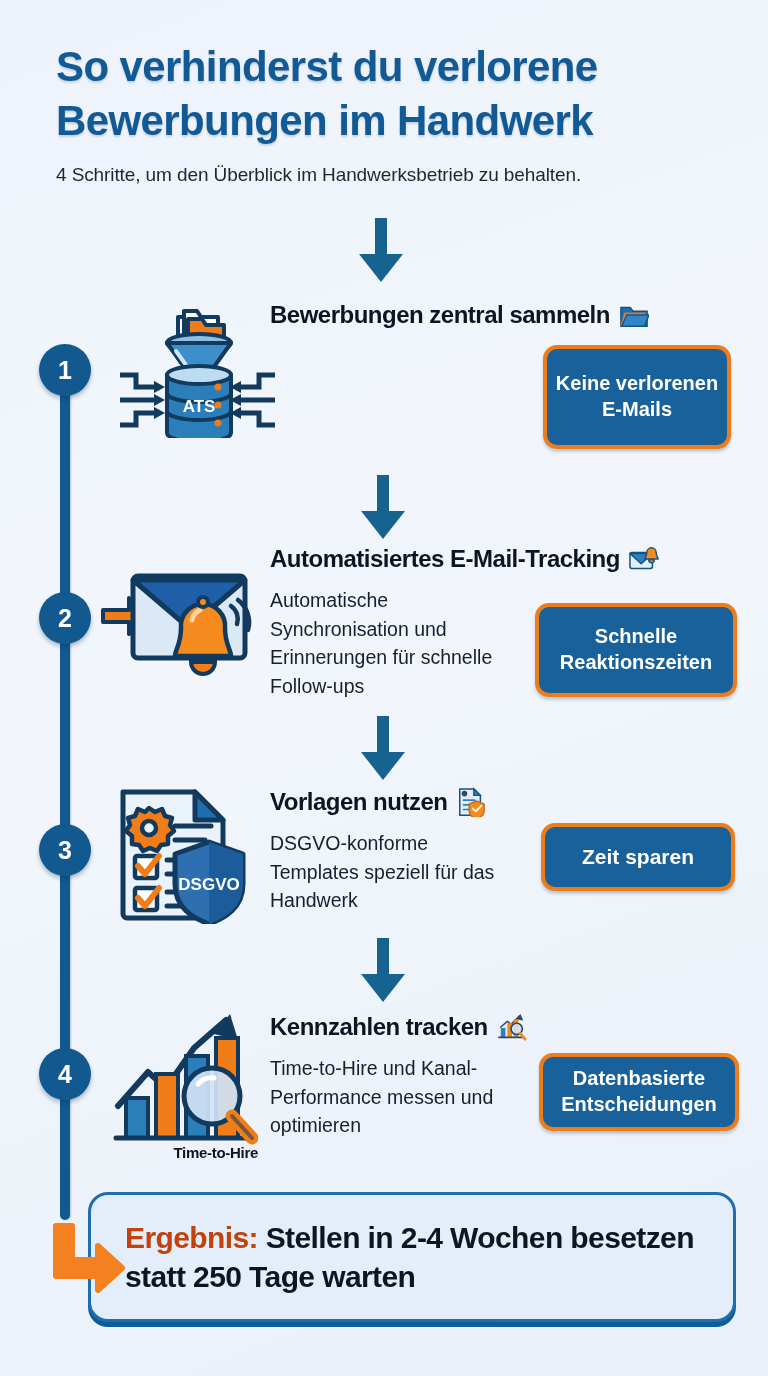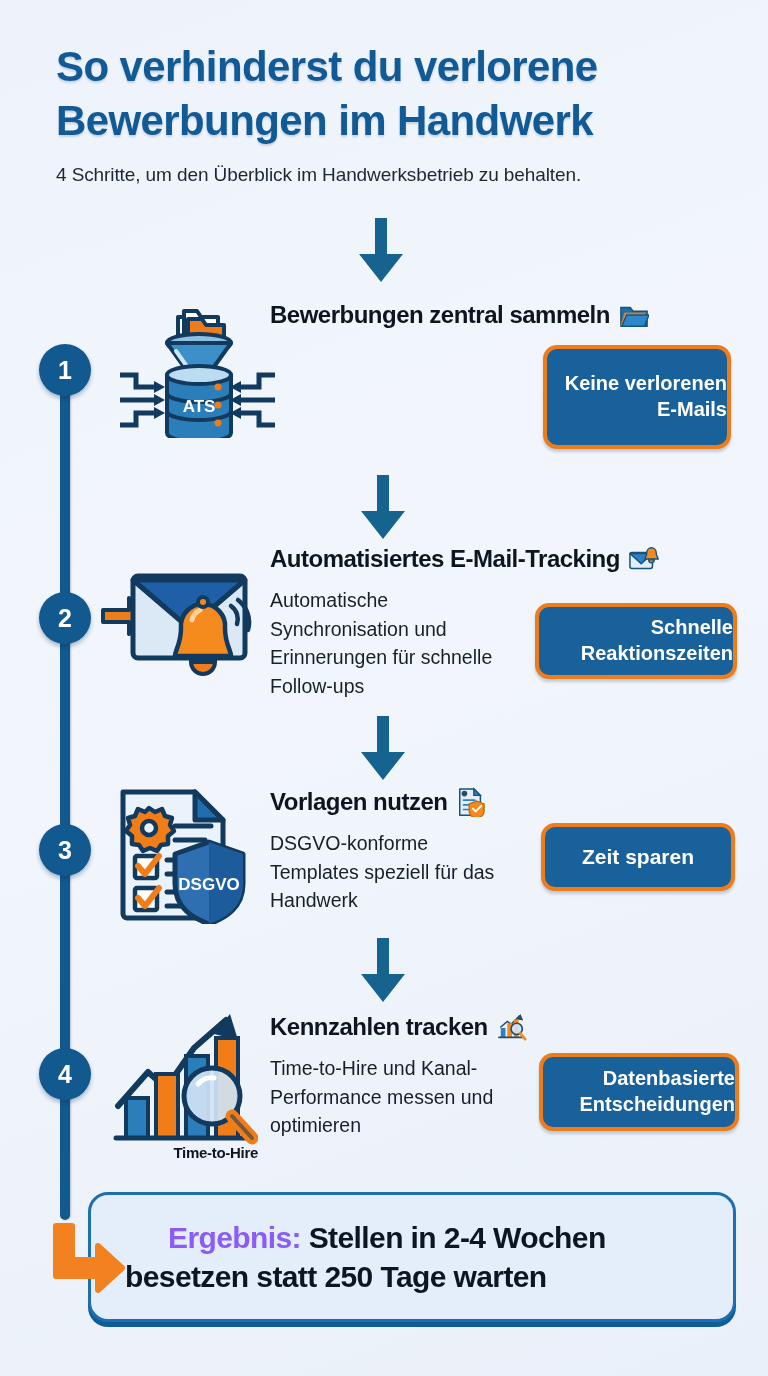--- a/index.html
+++ b/index.html
@@ -44,34 +44,34 @@
   }
   .step .head .hemoji{ width:30px; height:30px; flex:none; }
   .step .desc{
     margin-top:12px; font-size:19.5px; line-height:1.47; color:#16202b;
     width:232px;
   }
 
   
   .pill{
     position:absolute; background:#19619b; border:4px solid #ef7c1b;
-    border-radius:14px; color:#fff; font-weight:bold; text-align:right;
+    border-radius:14px; color:#fff; font-weight:bold; text-align:center;
     display:flex; align-items:center; justify-content:center;
     line-height:1.28; box-shadow:0 3px 3px rgba(20,60,100,.22);
   }
 
   
   #result-box{
     position:absolute; left:88px; top:1192px; width:648px; height:130px;
     background:#e3eefa; border:3px solid #1f6fae; border-radius:20px;
     box-shadow:0 5px 0 #0f5d96;
     display:flex; align-items:center; padding:0 34px;
   }
   #result-text{ font-size:30px; font-weight:bold; color:#0d1620; line-height:1.3; letter-spacing:-.6px; }
-  #result-text .lead{ color:#8b5cf6;margin-left:43px; }
+  #result-text .lead{ color:#c2410c; }
   #result-arrow{ position:absolute; left:48px; top:1222px; width:78px; height:82px; z-index:4; }
 
   
   .art svg, .hemoji svg, .down-arrow svg, #result-arrow svg{ width:100%; height:100%; display:block; }
   .art-label{
     position:absolute; bottom:-2px; left:0; width:100%; text-align:right;
     font-size:15px; font-weight:bold; color:#0d1620; letter-spacing:-.3px;
   }
 </style>
 </head>
@@ -194,21 +194,21 @@
         <svg viewBox="0 0 32 32">
           <rect x="1" y="9" width="24" height="17" rx="2" fill="#e2eefa" stroke="#14537f" stroke-width="1.6"></rect>
           <path d="M1 10 L13 21 L25 10 Z" fill="#2f7fc4" stroke="#14537f" stroke-width="1.6" stroke-linejoin="round"></path>
           <path d="M24 4 a5 5 0 0 1 5 5 c0 4 2 5 2 7 H17 c0-2 2-3 2-7 a5 5 0 0 1 5-5 Z" fill="#f58a1f" stroke="#14537f" stroke-width="1.5"></path>
           <path d="M21 17 a3 3 0 0 0 6 0 Z" fill="#f58a1f" stroke="#14537f" stroke-width="1.4"></path>
         </svg>
       </span>
     </div>
     <div class="desc">Automatische Synchronisation und Erinnerungen für schnelle Follow-ups</div>
   </div>
-  <div class="pill" style="left:535px; top:67px; width:202px; height:76px; font-size:20px;">Schnelle Reaktionszeiten</div>
+  <div class="pill" style="left:535px; top:67px; width:202px; height:94px; font-size:20px;">Schnelle Reaktionszeiten</div>
 </div>
 
 <div class="down-arrow" style="left:355px; top:716px;">
   <svg viewBox="0 0 56 66">
       <g fill="#17638f">
     <rect x="22" y="0" width="12" height="40"></rect>
     <path d="M28 64 L6 36 L50 36 Z"></path>
   </g>
     </svg>
 </div>

